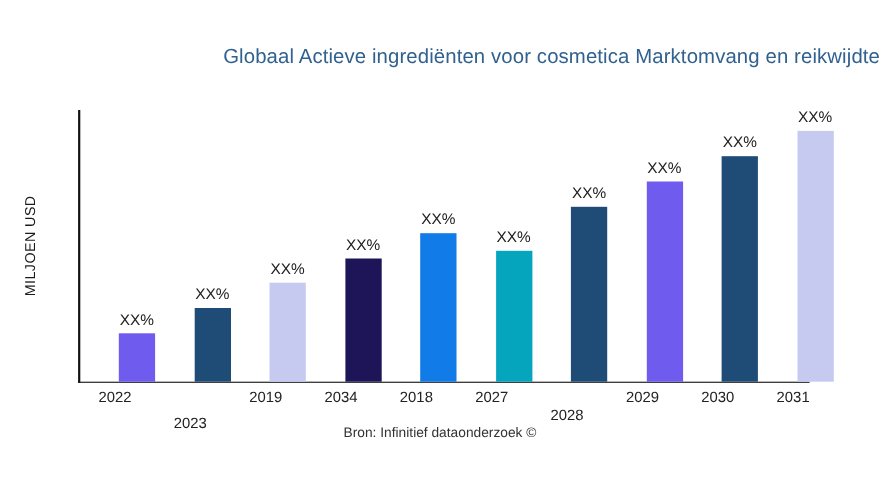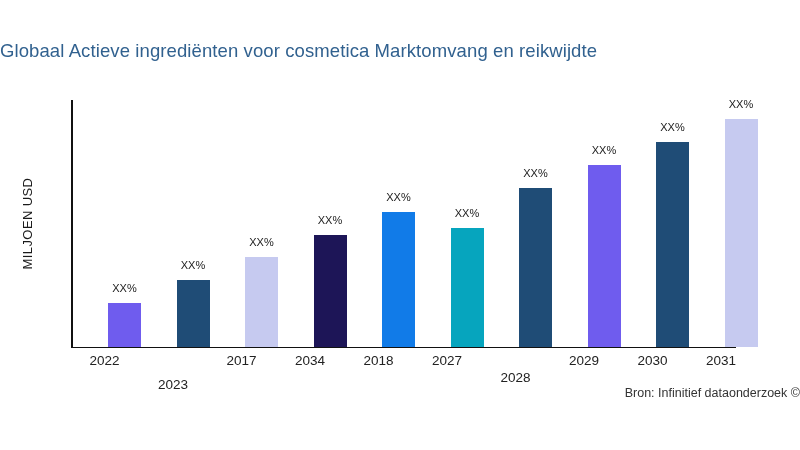--- a/index.html
+++ b/index.html
@@ -17,21 +17,21 @@
     position: relative;
     width: 800px;
     height: 450px;
     background: #ffffff;
   }
   .chart-title {
     position: absolute;
     left: 0;
     top: 40px;
     width: 800px;
-    text-align: left;
+    text-align: right;
     font-size: 18.5px;
     color: #31618f;
     letter-spacing: 0.1px;
     white-space: nowrap;
   }
   .y-axis-label {
     position: absolute;
     left: -83px;
     top: 216px;
     width: 220px;
@@ -72,36 +72,36 @@
     width: 800px;
     height: 450px;
   }
   .bar {
     position: absolute;
     bottom: 103px;
   }
   .bar-label {
     position: absolute;
     text-align: center;
-    font-size: 11px;
+    font-size: 14px;
     color: #222222;
     white-space: nowrap;
   }
   .tick-label {
     position: absolute;
     top: 353px;
     font-size: 13.5px;
     color: #222222;
   }
   .source-note {
     position: absolute;
     left: 0;
     top: 386px;
     width: 800px;
-    text-align: right;
+    text-align: center;
     font-size: 12.5px;
     color: #333333;
   }
 </style>
 </head>
 <body>
 
 <div class="figure">
 
   <div class="chart-title">Globaal Actieve ingrediënten voor cosmetica Marktomvang en reikwijdte</div>
@@ -114,21 +114,21 @@
 
   <div class="plot" id="plot-area">
       <div class="bar" style="left: 108px; width: 33px; height: 44px; background: rgb(111, 92, 238);"></div>
       <div class="bar-label" style="left: 84.5px; width: 80px; top: 282px;">XX%</div>
       <div class="tick-label" style="left: 89.5px; width: 70px;">2022</div>
       <div class="bar" style="left: 176.5px; width: 33px; height: 67px; background: rgb(31, 76, 118);"></div>
       <div class="bar-label" style="left: 153px; width: 80px; top: 259px;">XX%</div>
       <div class="tick-label" style="left: 158px; width: 70px; margin-top: 24px;">2023</div>
       <div class="bar" style="left: 245px; width: 33px; height: 90px; background: rgb(198, 202, 240);"></div>
       <div class="bar-label" style="left: 221.5px; width: 80px; top: 236px;">XX%</div>
-      <div class="tick-label" style="left: 226.5px; width: 70px;">2017</div>
+      <div class="tick-label" style="left: 226.5px; width: 70px;">2019</div>
       <div class="bar" style="left: 313.5px; width: 33px; height: 112px; background: rgb(29, 21, 87);"></div>
       <div class="bar-label" style="left: 290px; width: 80px; top: 214px;">XX%</div>
       <div class="tick-label" style="left: 295px; width: 70px;">2034</div>
       <div class="bar" style="left: 382px; width: 33px; height: 135px; background: rgb(17, 123, 232);"></div>
       <div class="bar-label" style="left: 358.5px; width: 80px; top: 191px;">XX%</div>
       <div class="tick-label" style="left: 363.5px; width: 70px;">2018</div>
       <div class="bar" style="left: 450.5px; width: 33px; height: 119px; background: rgb(6, 165, 190);"></div>
       <div class="bar-label" style="left: 427px; width: 80px; top: 207px;">XX%</div>
       <div class="tick-label" style="left: 432px; width: 70px;">2027</div>
       <div class="bar" style="left: 519px; width: 33px; height: 159px; background: rgb(31, 76, 118);"></div>

